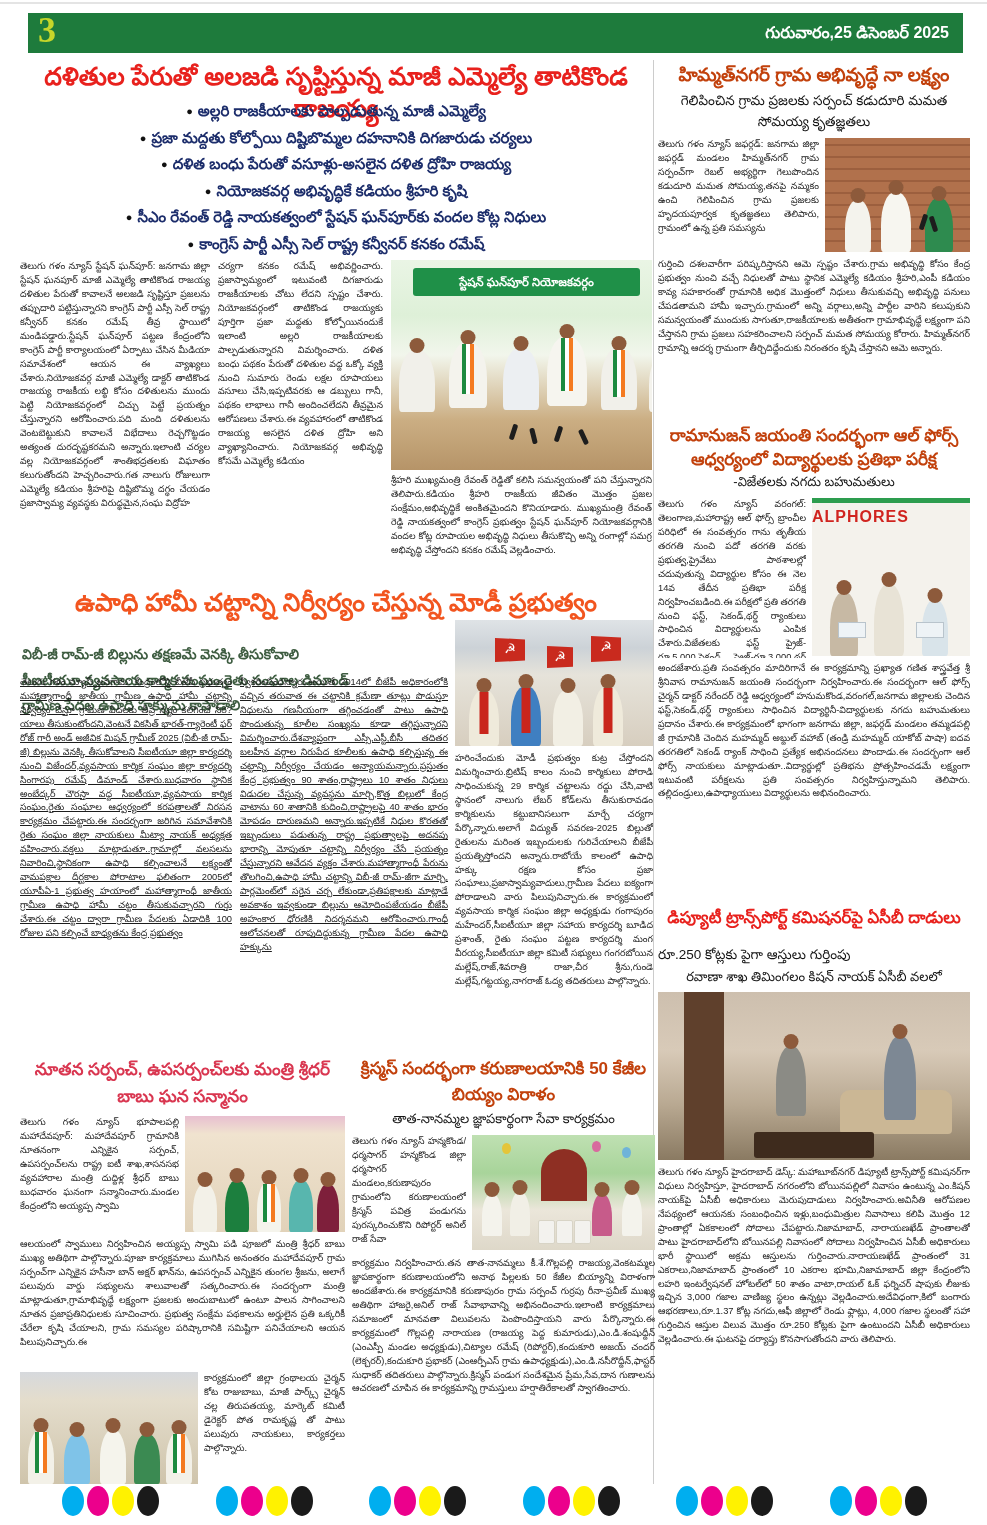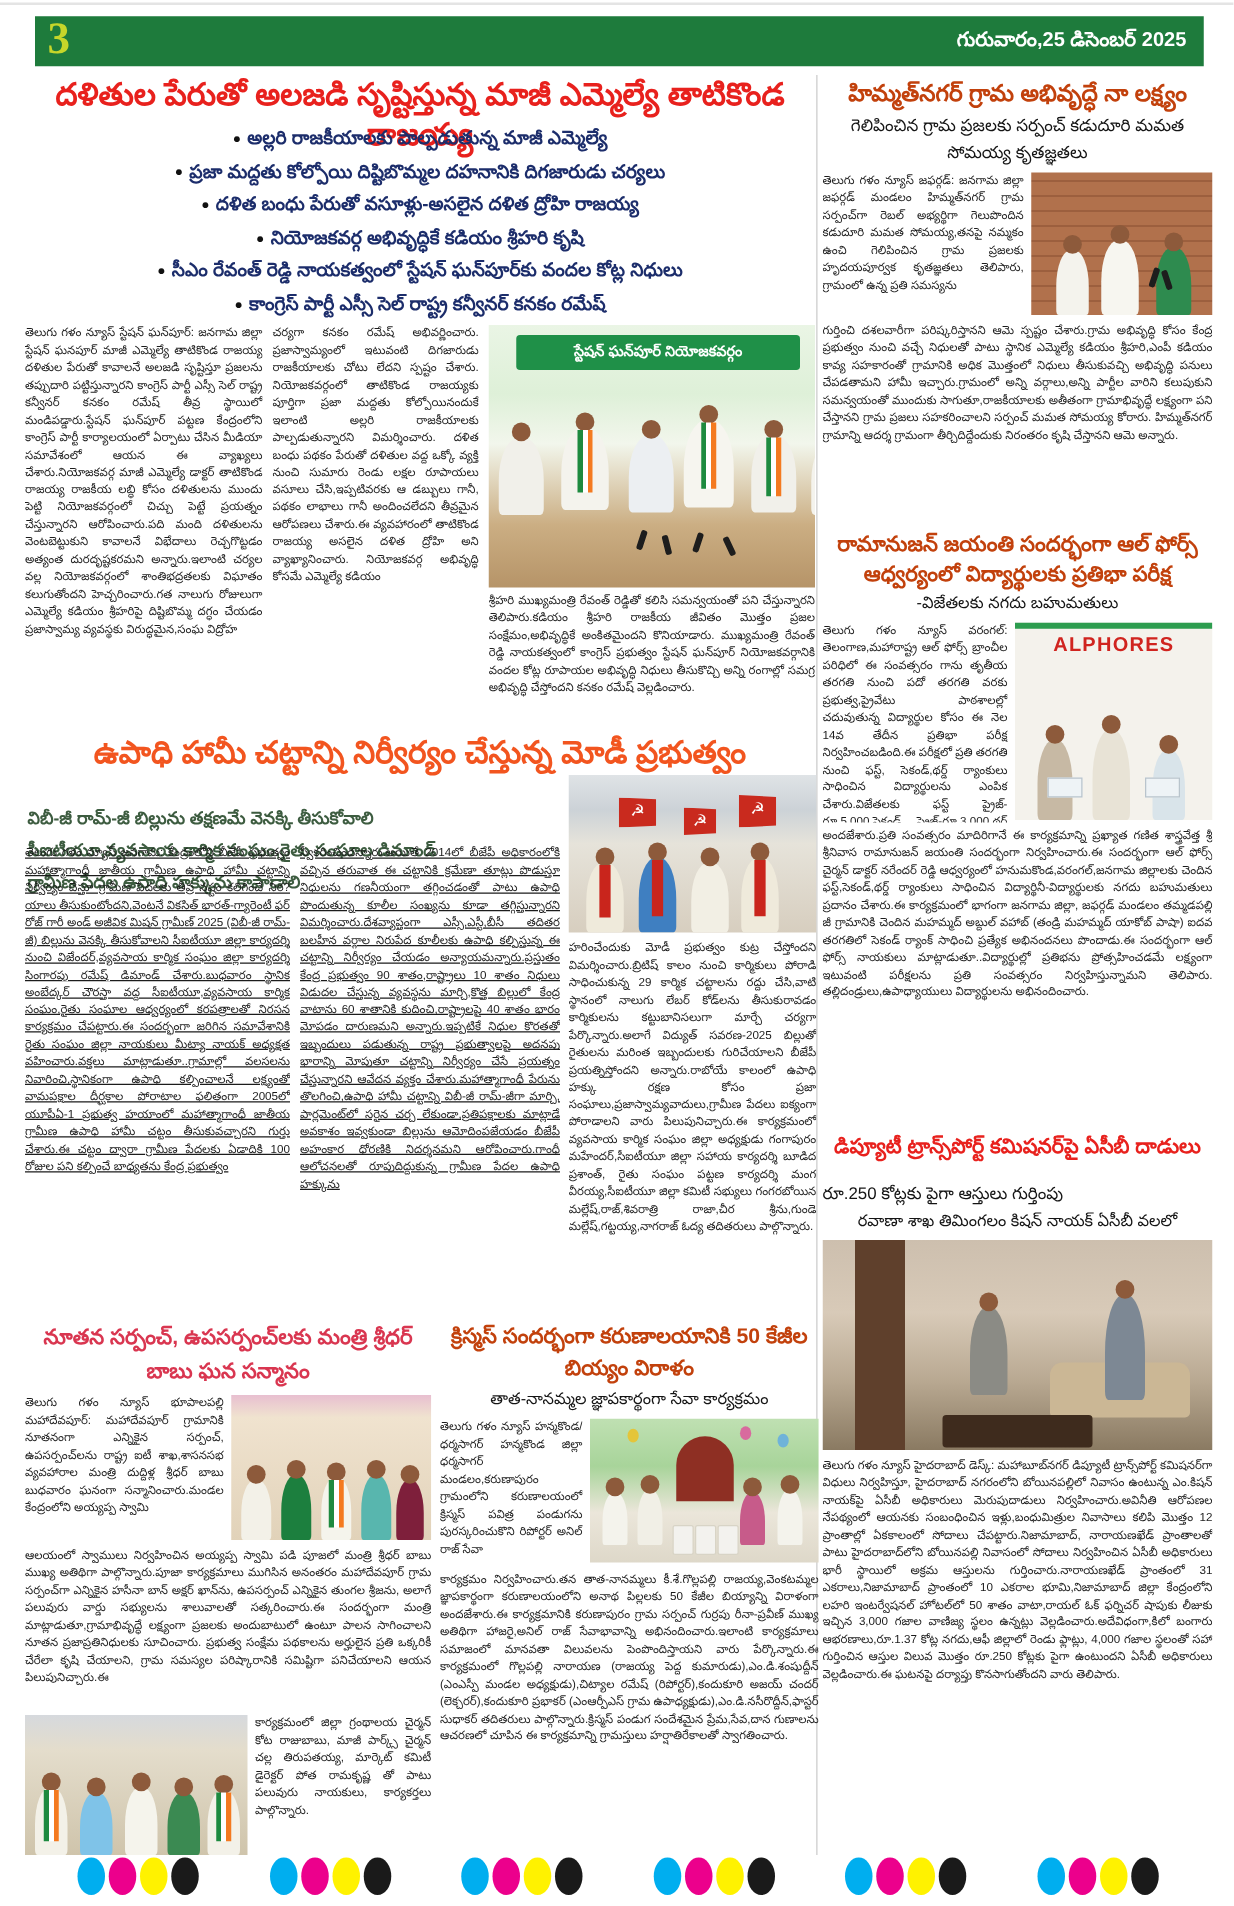--- a/index.html
+++ b/index.html
@@ -77,21 +77,21 @@
   .ph-felicitation{background:linear-gradient(180deg,#e8bfd0 0,#f0e3cf 18px,#e1d2b9 100%);}
   .ph-group{background:linear-gradient(180deg,#d6d9dd 0,#e4ddcc 28px,#cfc4ab 100%);}
   .ph-rice{background:linear-gradient(180deg,#bfe0b2 0,#a8d49a 38px,#ebe6da 75px,#ded8c9 100%);}
   .arch{position:absolute;top:14px;left:50%;transform:translateX(-50%);width:46px;height:52px;
      background:#8e2f23;border-radius:23px 23px 0 0;}
   .balloon{position:absolute;width:9px;height:11px;border-radius:50%;}
   .bag{position:absolute;bottom:6px;width:15px;height:22px;background:#f3f2ee;border:1px solid #d8d4c6;border-radius:2px;}
   .ph-sarpanch{background:repeating-linear-gradient(0deg,#b1714c 0 10px,#9c5f3e 10px 12px);}
   .ph-alphores{background:#f4f2ec;}
   .alp-strip{position:absolute;top:0;left:0;right:0;height:5px;background:#2d9d4f;}
-  .alp-word{margin-top:10px;text-align:center;font-weight:bold;font-size:16px;letter-spacing:1px;color:#d0241f;}
+  .alp-word{margin-top:10px;font-weight:bold;font-size:16px;letter-spacing:1px;color:#d0241f;}
   .cert{position:absolute;bottom:18px;width:26px;height:14px;background:#eef3f6;border:1px solid #b9c4cc;}
   .ph-acb{background:linear-gradient(180deg,#cdbfae 0,#d8cab8 58px,#b9a992 112px,#8a7a62 100%);}
   .wardrobe{position:absolute;left:26px;top:0;width:40px;height:100%;background:#5f402c;}
   .sofa{position:absolute;right:18px;bottom:26px;width:112px;height:44px;background:#cbb795;border-radius:10px 10px 4px 4px;}
   .table{position:absolute;left:50%;transform:translateX(-50%);bottom:2px;width:120px;height:26px;background:#3e2b1d;border-radius:3px;}
   
   .cmyk{position:absolute;left:62px;top:1486px;width:868px;display:flex;justify-content:space-between;}
   .cg{display:flex;}
   .cd{width:22px;height:30px;border-radius:50%;margin-right:3px;}
   .cd.c{background:#00aeef;} .cd.m{background:#ec008c;} .cd.y{background:#fff200;} .cd.k{background:#1a1a1a;}

